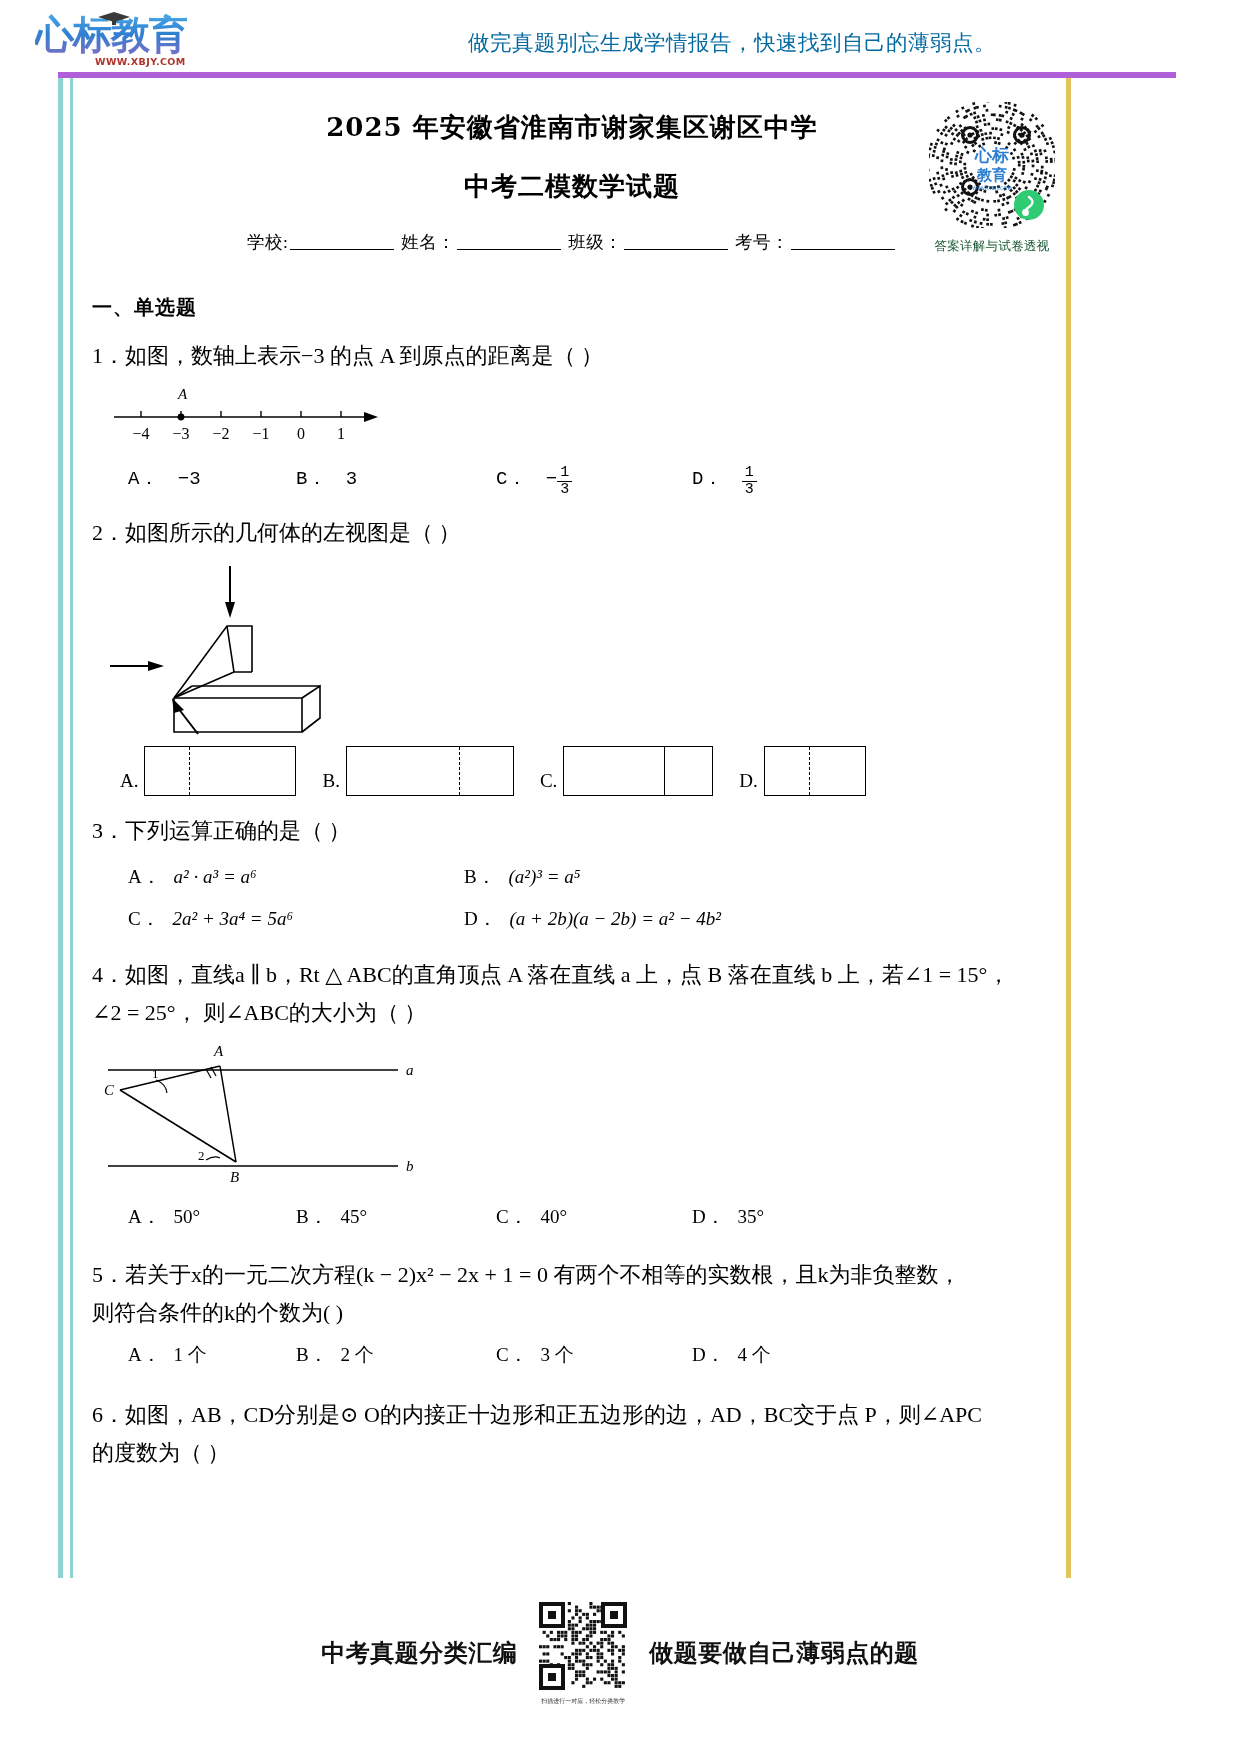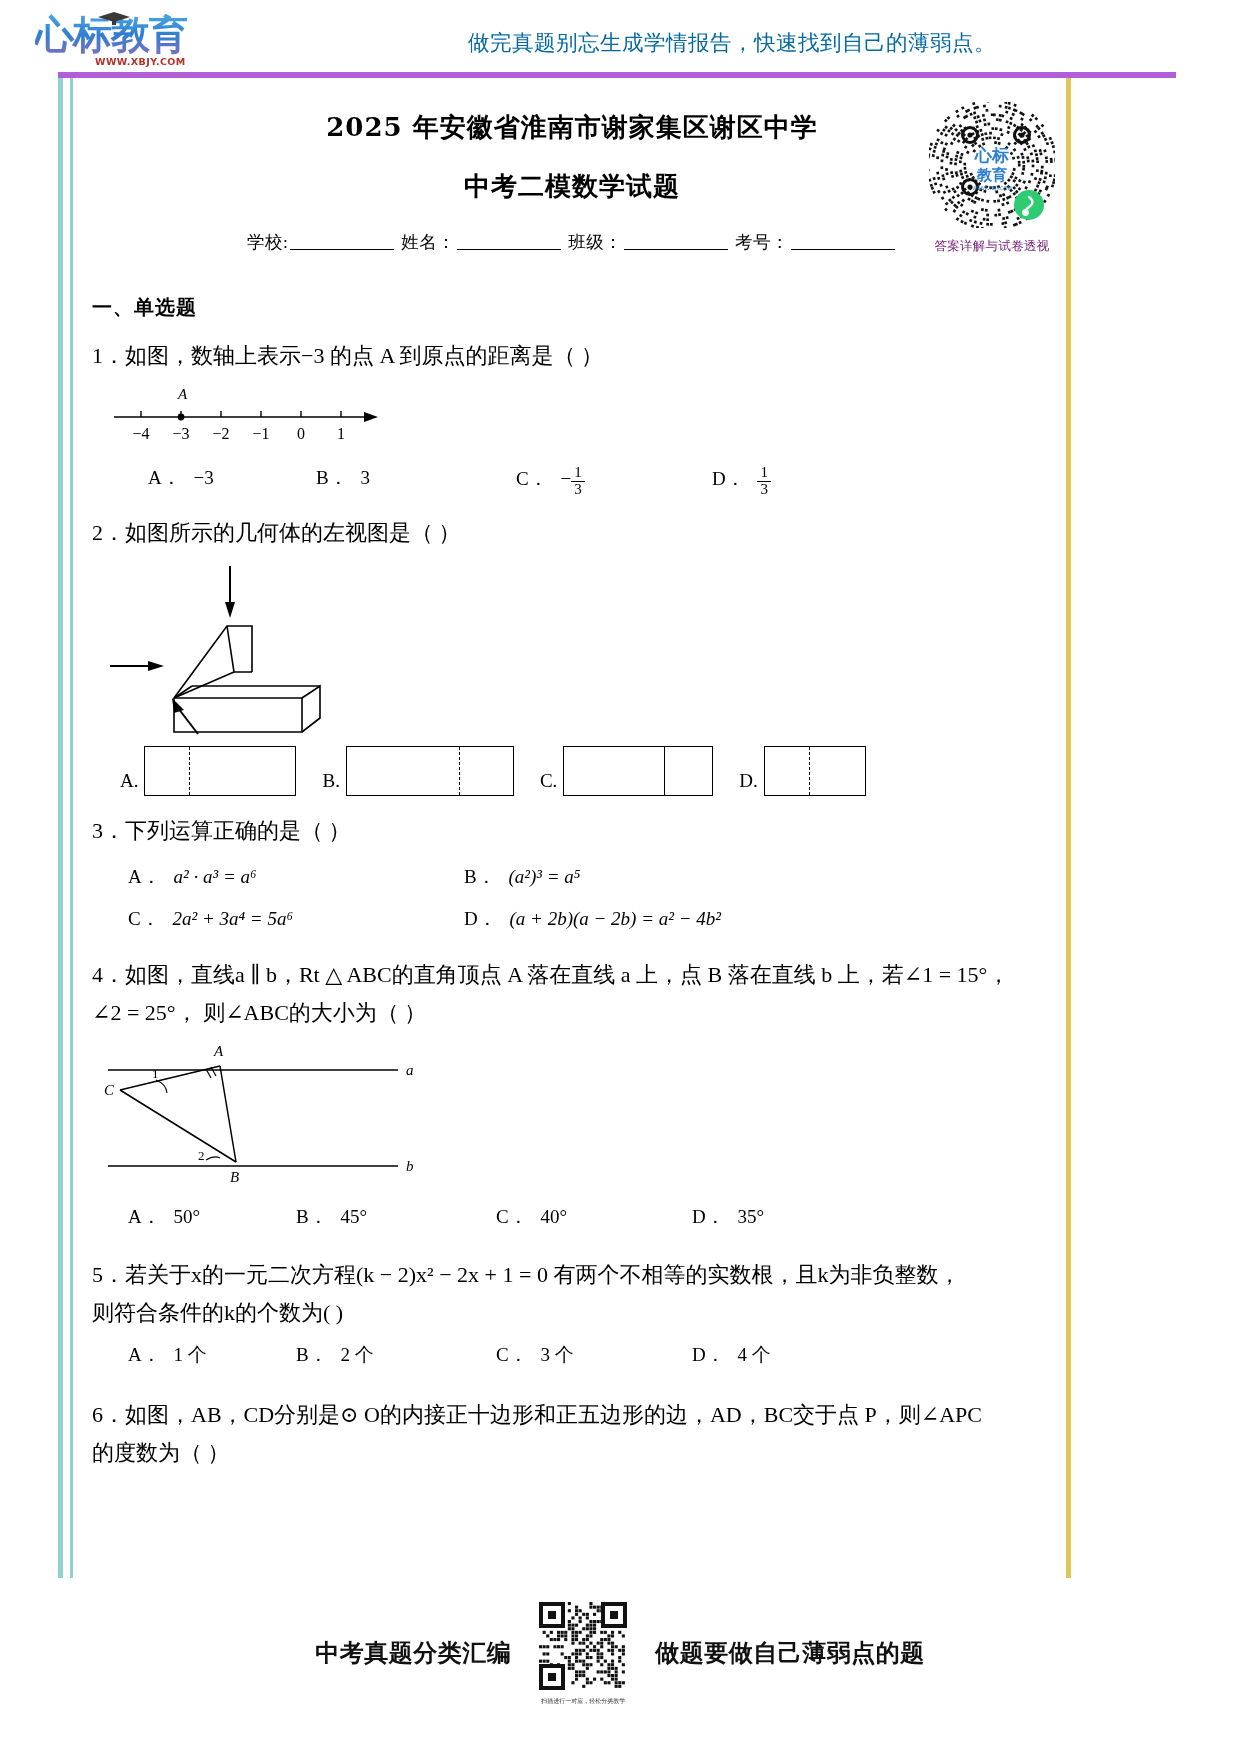--- a/index.html
+++ b/index.html
@@ -62,21 +62,21 @@
   }
   .idline {
     margin-top:26px; text-align:center; font-size:17.5px; letter-spacing:0.5px;
   }
   .idline .blank { display:inline-block; border-bottom:1.4px solid #000; width:104px; vertical-align:-2px; margin:0 2px; }
 
   
   .qr-block { position:absolute; right:-4px; top:6px; width:128px; text-align:center; }
   .qr-caption {
     margin-top:6px; font-size:12.5px; letter-spacing:0.3px;
-    font-family:"DejaVu Sans","Liberation Sans",sans-serif; color:#701a75;
+    font-family:"DejaVu Sans","Liberation Sans",sans-serif; color:#14532d;
   }
 
   
   .sec-head { margin-top:40px; font-size:20px; font-weight:bold; letter-spacing:1px; }
   .q { margin-top:18px; font-size:22px; line-height:34px; }
   .opts { margin-top:12px; display:flex; font-size:19px; }
   .opts > div { }
   .opt-w1 { width:168px; }
   .opt-w2 { width:200px; }
   .opt-w3 { width:196px; }
@@ -106,21 +106,21 @@
   .opts-grid { margin-top:14px; font-size:19px; }
   .opts-grid .row { display:flex; margin-top:16px; }
   .opts-grid .c1 { width:372px; padding-left:36px; }
   .opts-grid .c2 { width:420px; }
 
   
   .fig-q4 { margin-top:8px; margin-left:6px; }
 
   
   .footer { position:absolute; left:0; top:1600px; width:1240px; height:154px; }
-  .footer-inner { display:flex; align-items:center; justify-content:center; gap:26px; }
+  .footer-inner { display:flex; align-items:center; justify-content:center; gap:20px; }
   .footer-text {
     font-family:"DejaVu Sans","Liberation Sans",sans-serif;
     font-size:24px; font-weight:bold; color:#111; letter-spacing:0.5px;
   }
   .footer-qr { width:92px; height:92px; }
   .footer-qr-cap { font-size:6px; text-align:center; color:#333; margin-top:1px;
     font-family:"DejaVu Sans","Liberation Sans",sans-serif; }
 </style>
 </head>
 <body>
@@ -573,21 +573,21 @@
           <text x="35" y="56">−4</text>
           <text x="75" y="56">−3</text>
           <text x="115" y="56">−2</text>
           <text x="155" y="56">−1</text>
           <text x="195" y="56">0</text>
           <text x="235" y="56">1</text>
         </g>
       </svg>
     </div>
 
-    <div class="opts" style="margin-left:56px;">
+    <div class="opts" style="margin-left:36px;font-family:Liberation Mono, monospace;">
       <div class="opt-w1">
         <span>A．</span>
         <span style="margin-left:8px">−3</span>
       </div>
       <div class="opt-w2">
         <span>B．</span>
         <span style="margin-left:8px">3</span>
       </div>
       <div class="opt-w3">
         <span>C．</span>

